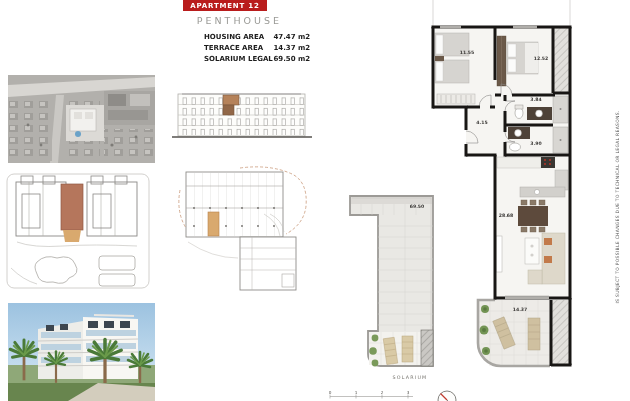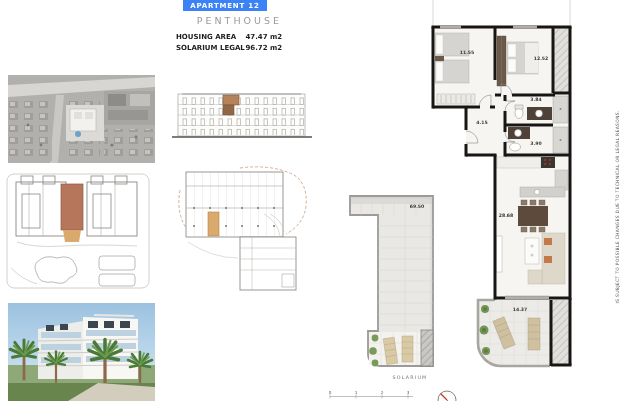--- a/index.html
+++ b/index.html
@@ -1,43 +1,47 @@
 <!DOCTYPE html>
 <html><head>
 <meta charset="utf-8">
 <style>
   html,body{margin:0;padding:0;}
   body{width:630px;height:401px;position:relative;background:#ffffff;overflow:hidden;
        font-family:"DejaVu Sans","Liberation Sans",sans-serif;}
   .abs{position:absolute;}
-  .title-box{left:183px;top:0;width:84px;height:11px;background:#3b82f6;color:#fff;
+  .title-box{left:183px;top:0;width:84px;height:11px;background:#b91c1c;color:#fff;
              font-size:7px;font-weight:bold;letter-spacing:.8px;text-align:center;
              line-height:13px;overflow:hidden;}
   .subtitle{left:168px;top:15px;width:114px;text-align:right;font-size:9.5px;
             letter-spacing:3px;color:#9a9a96;font-weight:500;}
   .areas{left:176px;top:32px;font-size:7px;font-weight:bold;color:#1c1c1c;}
   .arearow{height:11px;line-height:11px;white-space:nowrap;}
-  .alab{display:inline-block;width:67px;}
+  .alab{display:inline-block;width:67px;margin-left:28px;}
   .disclaimer{left:544px;top:224px;width:150px;height:9px;transform:rotate(-90deg);
               font-size:4.5px;color:#555;letter-spacing:.3px;white-space:nowrap;}
   svg text{font-family:"DejaVu Sans","Liberation Sans",sans-serif;}
 </style>
 </head>
 <body>
 
 <div class="abs title-box">APARTMENT 12</div>
 <div class="abs subtitle">PENTHOUSE</div>
 <div class="abs areas">
   <div class="arearow">
     <span class="alab">HOUSING AREA</span>
     <span class="aval">47.47 m2</span>
   </div>
   <div class="arearow">
+    <span class="alab">TERRACE AREA</span>
+    <span class="aval">14.37 m2</span>
+  </div>
+  <div class="arearow">
     <span class="alab">SOLARIUM LEGAL</span>
-    <span class="aval">96.72 m2</span>
+    <span class="aval">69.50 m2</span>
   </div>
 </div>
 
 <svg class="abs" style="left:8px;top:75px" width="147" height="88">
   <defs>
     <pattern id="blocks" width="15" height="12" patternUnits="userSpaceOnUse">
       <rect width="15" height="12" fill="#b2b0ac"></rect>
       <rect x="1" y="2" width="9" height="7" fill="#a09e9a"></rect>
       <rect x="2" y="3" width="5" height="4" fill="#c6c4c0"></rect>
     </pattern>

